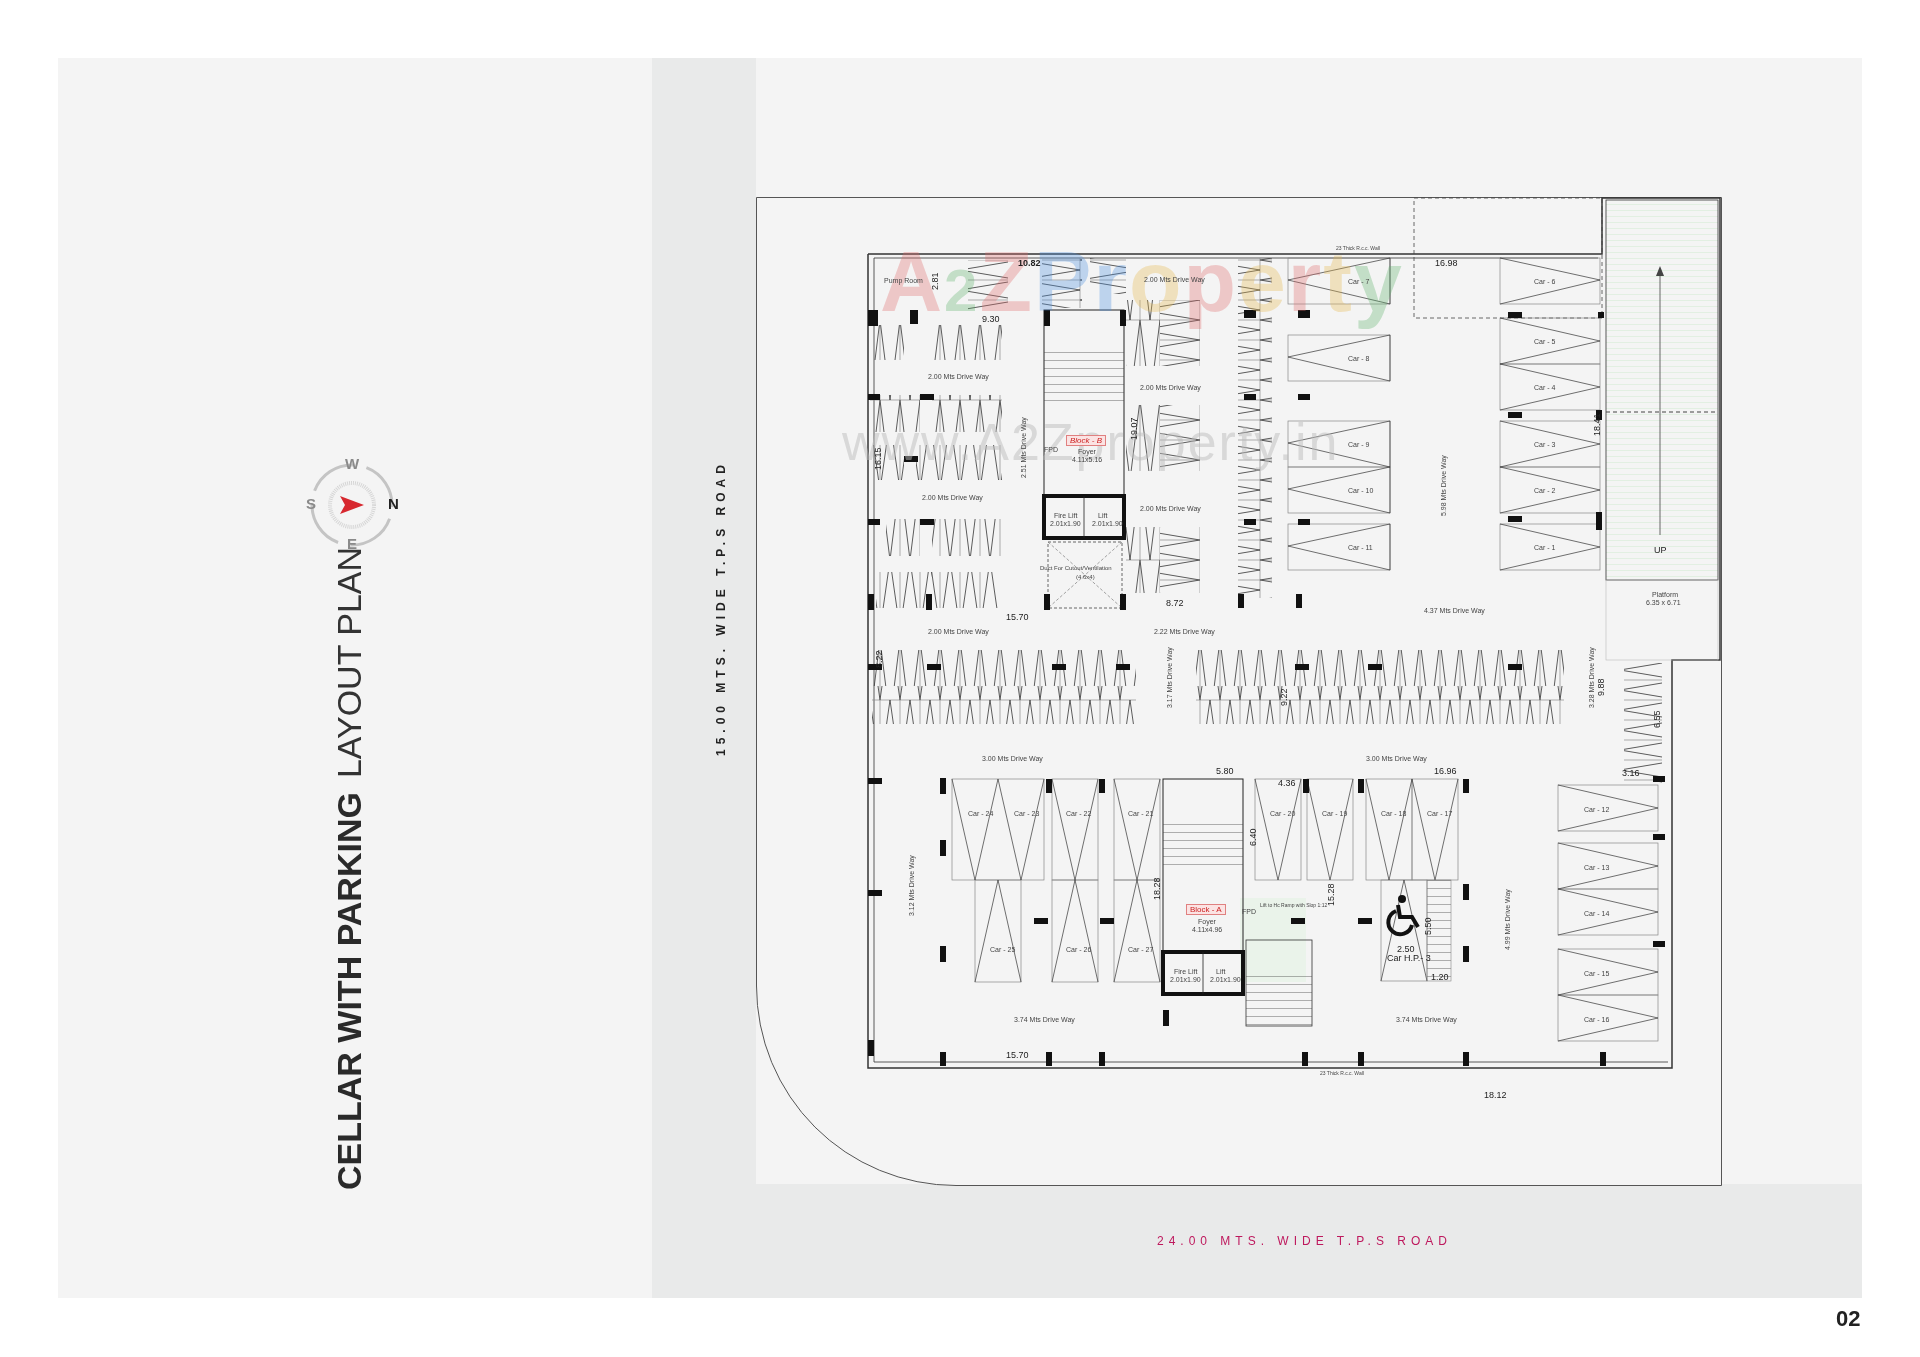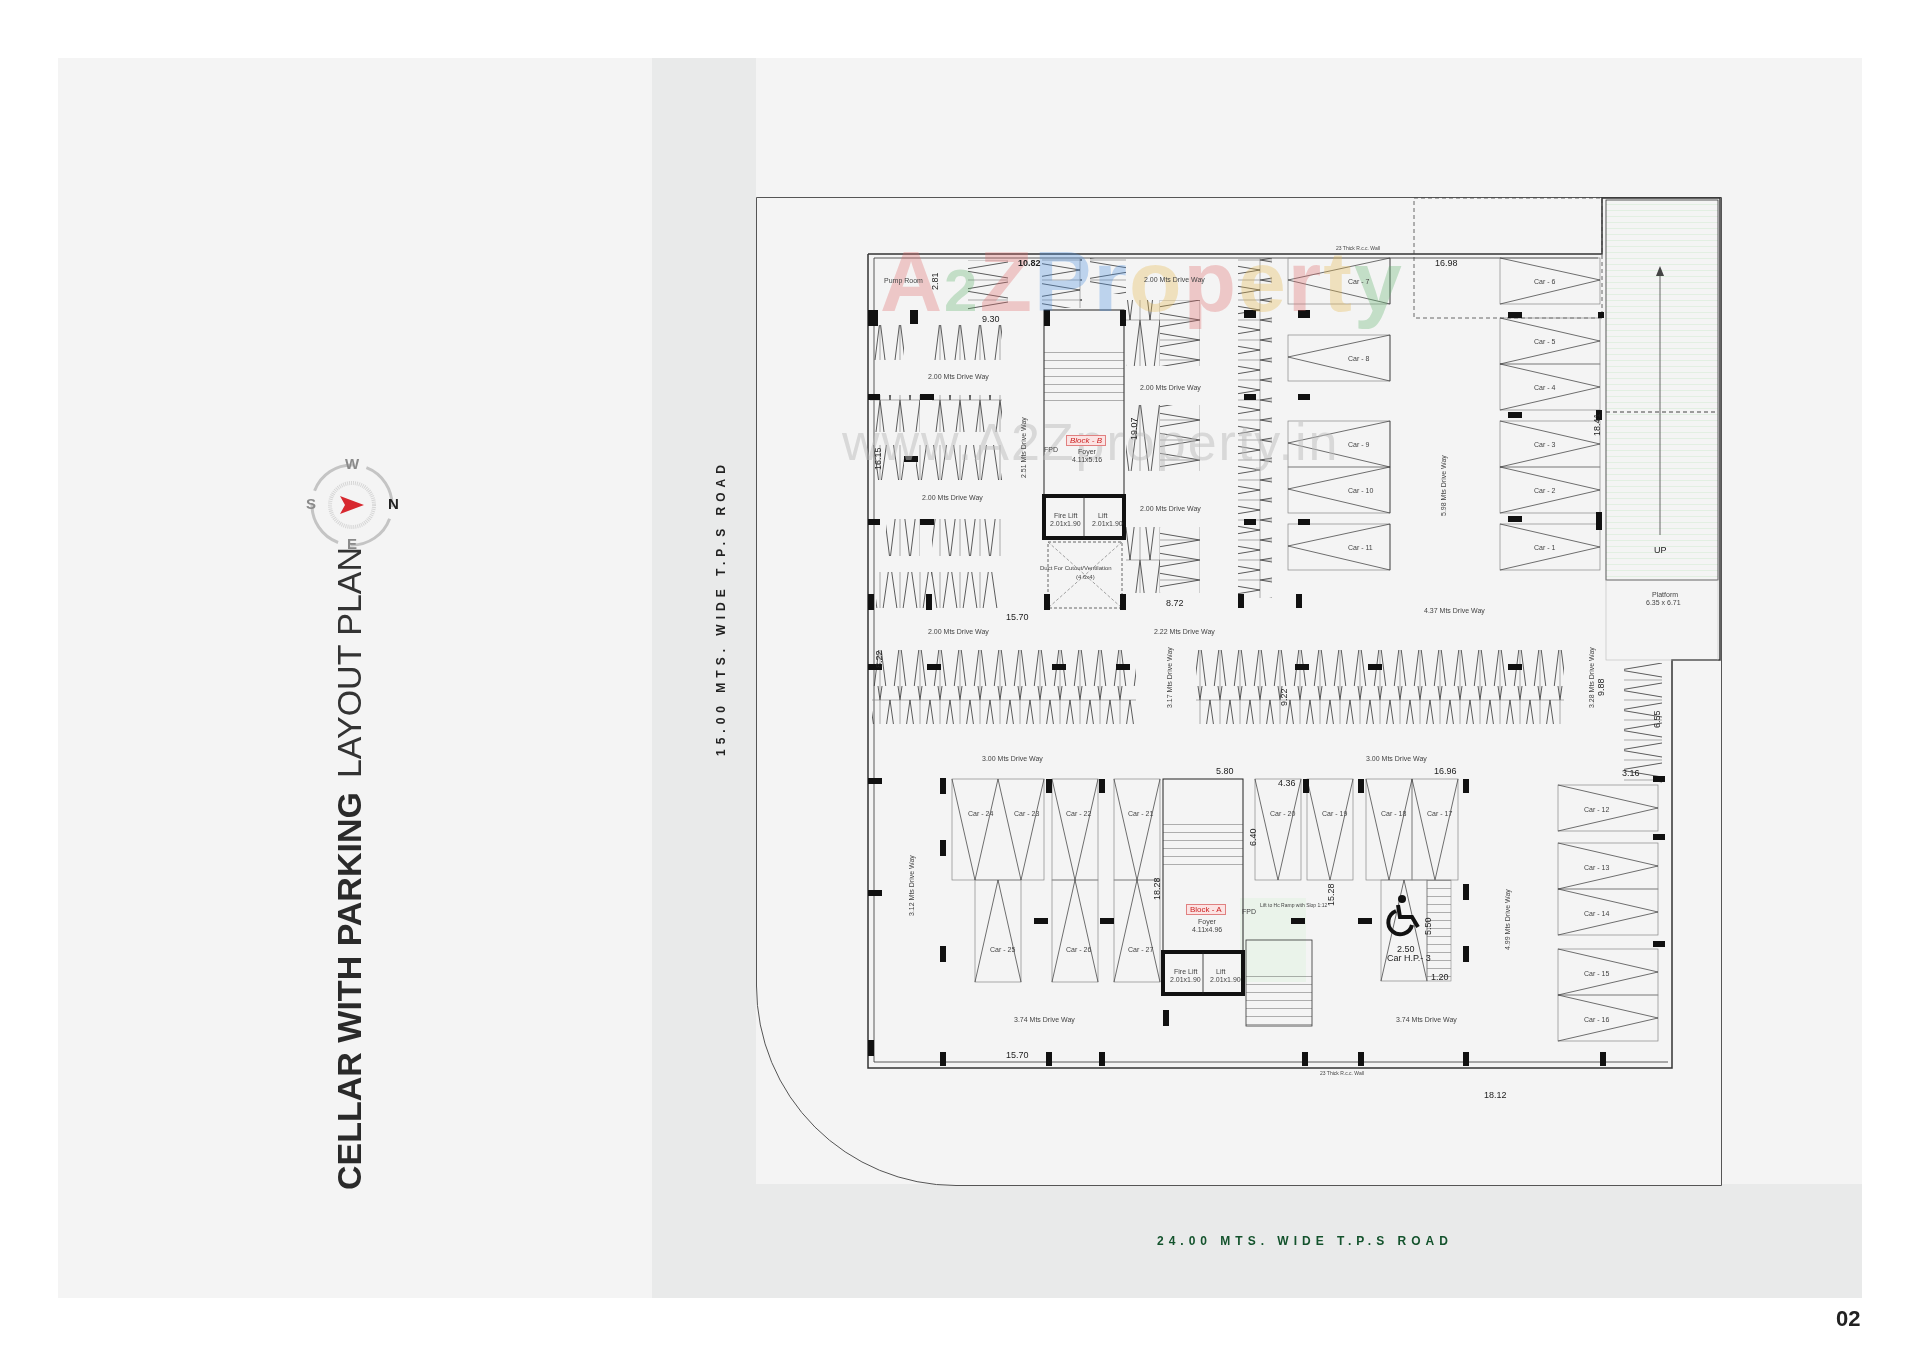--- a/index.html
+++ b/index.html
@@ -6,21 +6,21 @@
   body{width:1920px;height:1357px;position:relative;overflow:hidden;font-family:"Liberation Sans",sans-serif;color:#222;}
   .sheet{position:absolute;left:58px;top:58px;width:1804px;height:1240px;background:#f4f4f4;}
   .road-left{position:absolute;left:652px;top:58px;width:104px;height:1240px;background:#e9eaea;}
   .road-bottom{position:absolute;left:652px;top:1184px;width:1210px;height:114px;background:#e9eaea;}
   .site{position:absolute;left:756px;top:197px;width:964px;height:987px;background:#f4f4f4;border-bottom-left-radius:200px;border-left:1px solid #555;border-bottom:1px solid #555;border-top:1px solid #555;border-right:1px solid #555;}
   .title-block{position:absolute;left:330px;top:1190px;transform-origin:left top;transform:rotate(-90deg);white-space:nowrap;font-size:34px;color:#2a2a2a;}
   .title-bold{font-weight:bold;letter-spacing:0px;}
   .title-light{font-weight:normal;margin-left:14px;color:#333;}
   .compass{position:absolute;left:302px;top:455px;width:100px;height:100px;}
   .road-label-left{position:absolute;left:714px;top:756px;transform-origin:left top;transform:rotate(-90deg);white-space:nowrap;font-size:12px;font-weight:bold;letter-spacing:5px;color:#222;}
-  .road-label-bottom{position:absolute;left:1157px;top:1234px;white-space:nowrap;font-size:12px;font-weight:bold;letter-spacing:5px;color:#14532d;}
+  .road-label-bottom{position:absolute;left:1157px;top:1234px;white-space:nowrap;font-size:12px;font-weight:normal;letter-spacing:5px;color:#be185d;}
   .page-num{position:absolute;left:1836px;top:1306px;font-size:22px;font-weight:bold;color:#222;}
   .plan{position:absolute;left:0;top:0;width:1920px;height:1357px;}
   .lbl{position:absolute;font-size:7px;color:#444;white-space:nowrap;}
   .dim{position:absolute;font-size:9px;color:#222;white-space:nowrap;}
   .vert{transform-origin:left top;transform:rotate(-90deg);}
   .block-tag{position:absolute;font-size:8px;color:#c22;border:1px solid #e08080;background:#fbe3e3;padding:0 3px;}
   .wm{position:absolute;font-size:86px;font-weight:bold;letter-spacing:2px;opacity:.32;white-space:nowrap;}
   .wm2{position:absolute;font-size:52px;color:#bdbdbd;opacity:.5;white-space:nowrap;letter-spacing:2px;}
 </style>
 </head>

